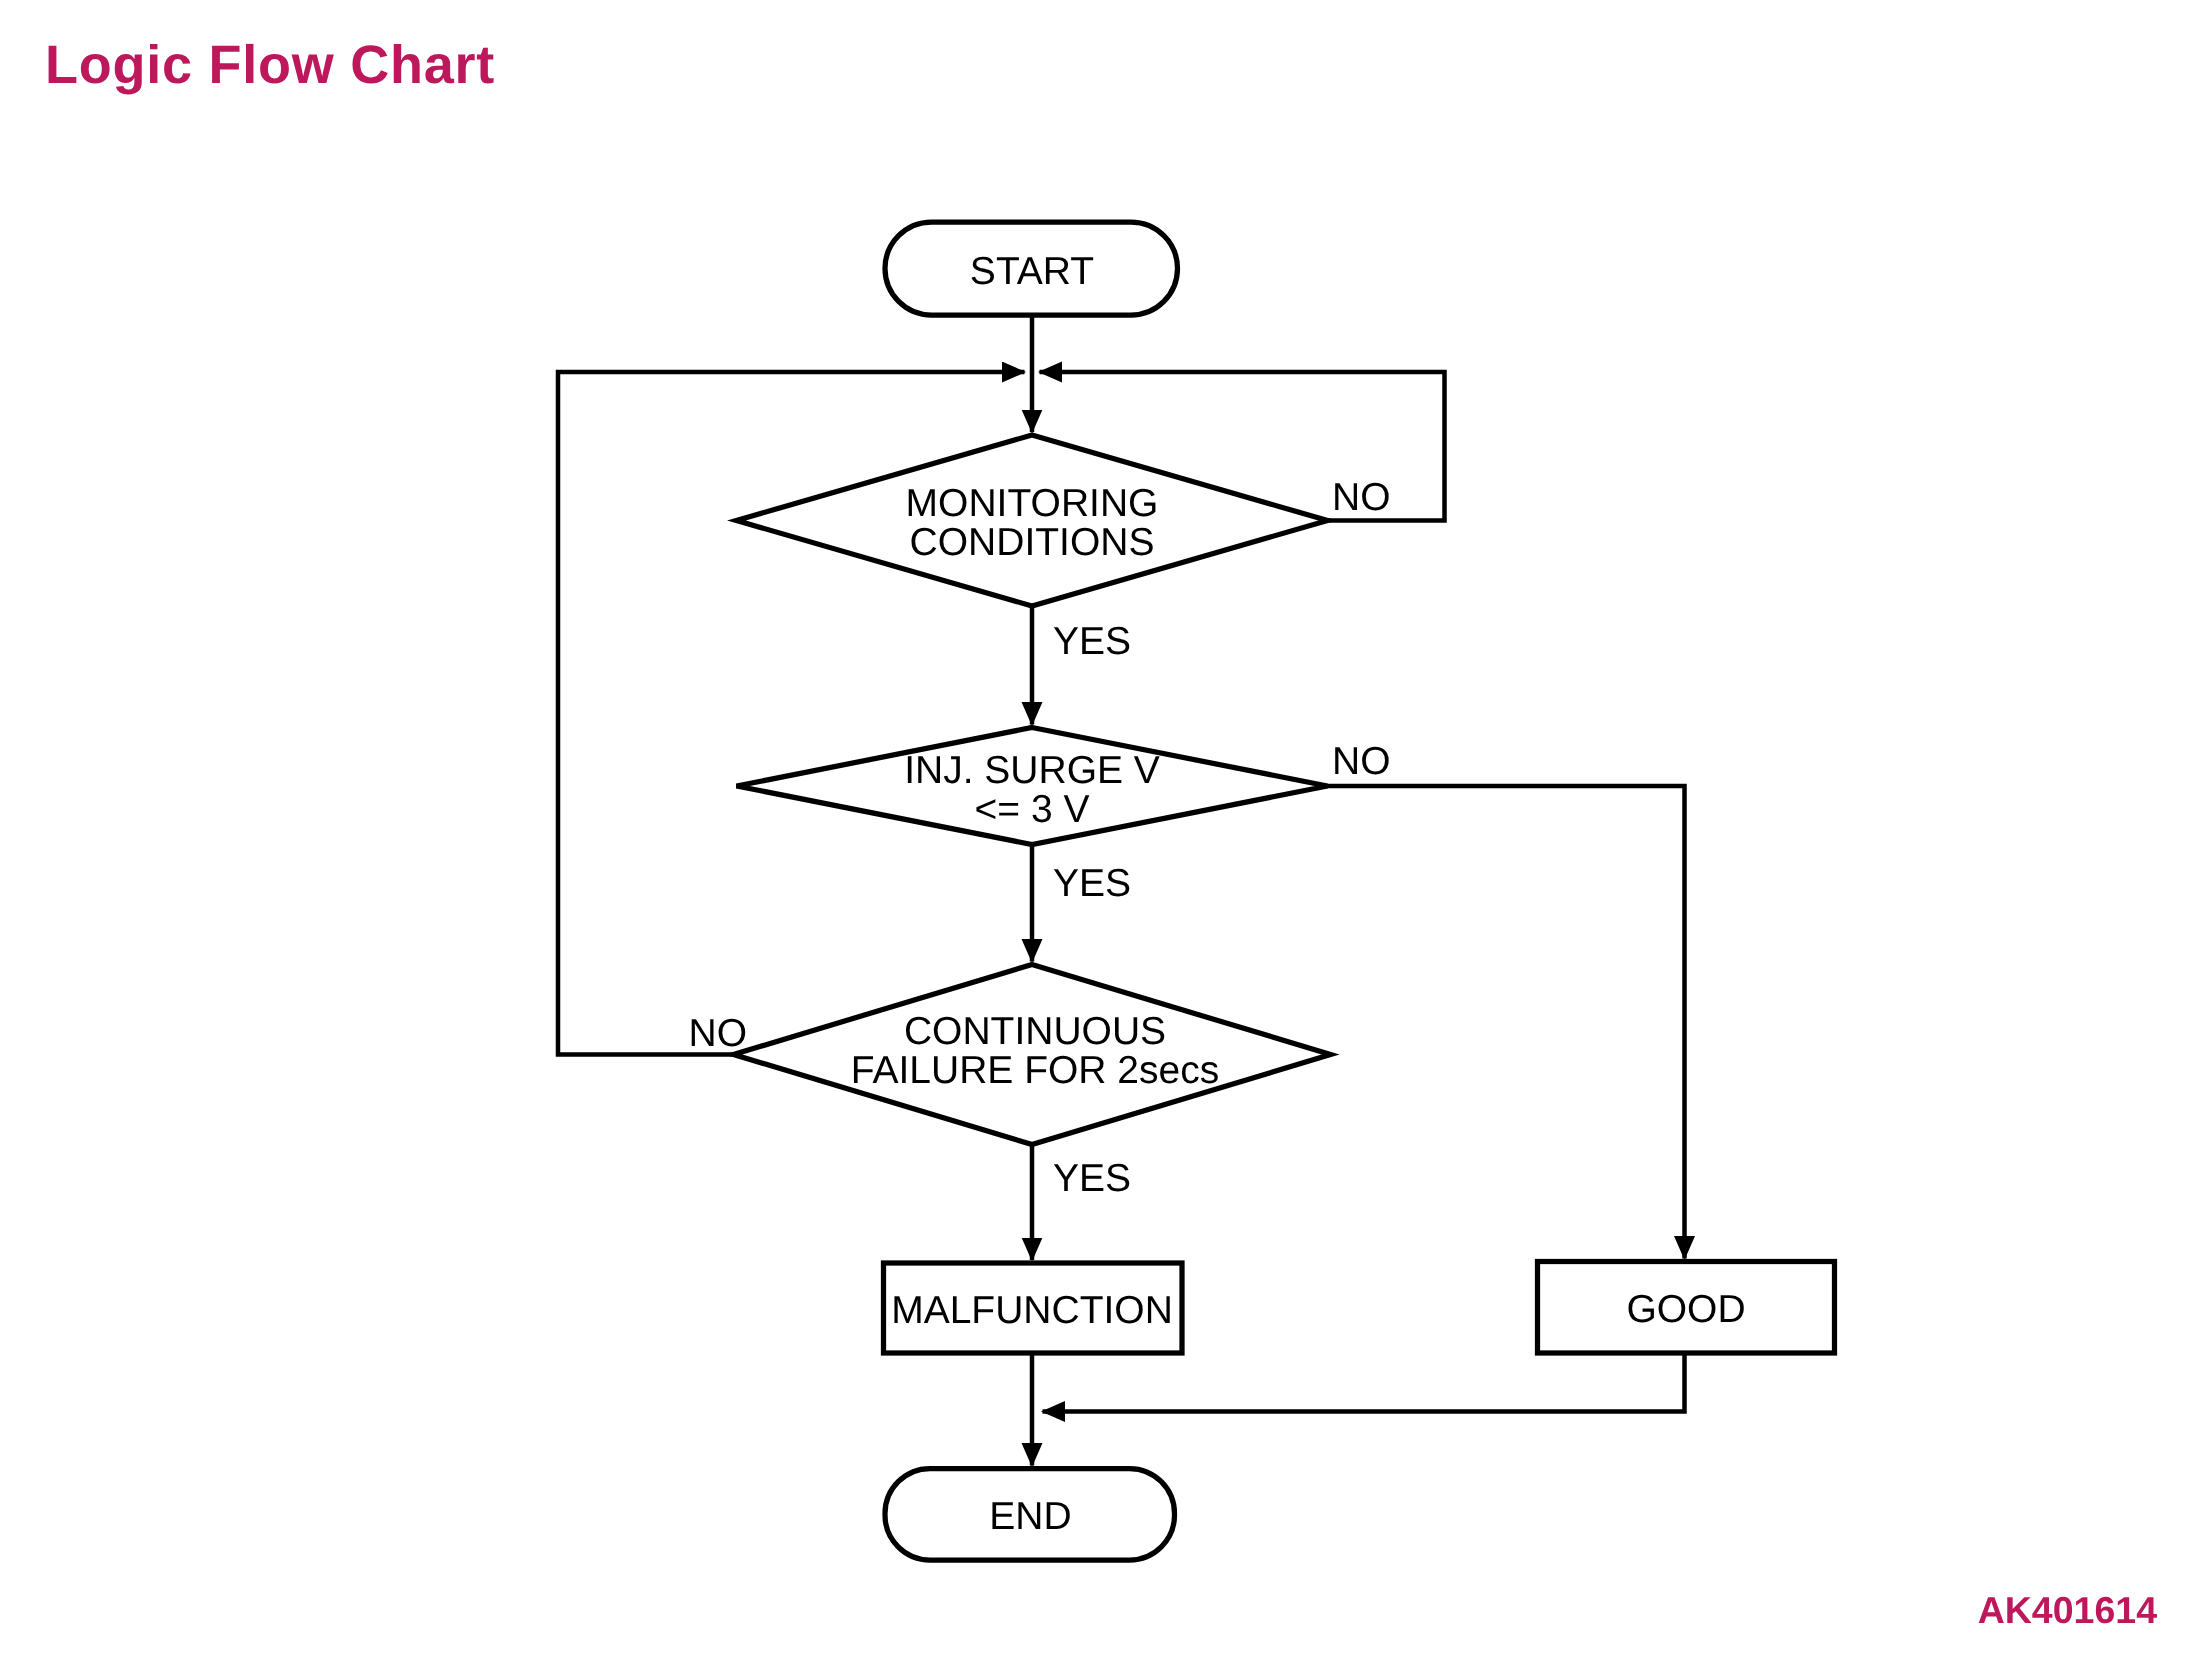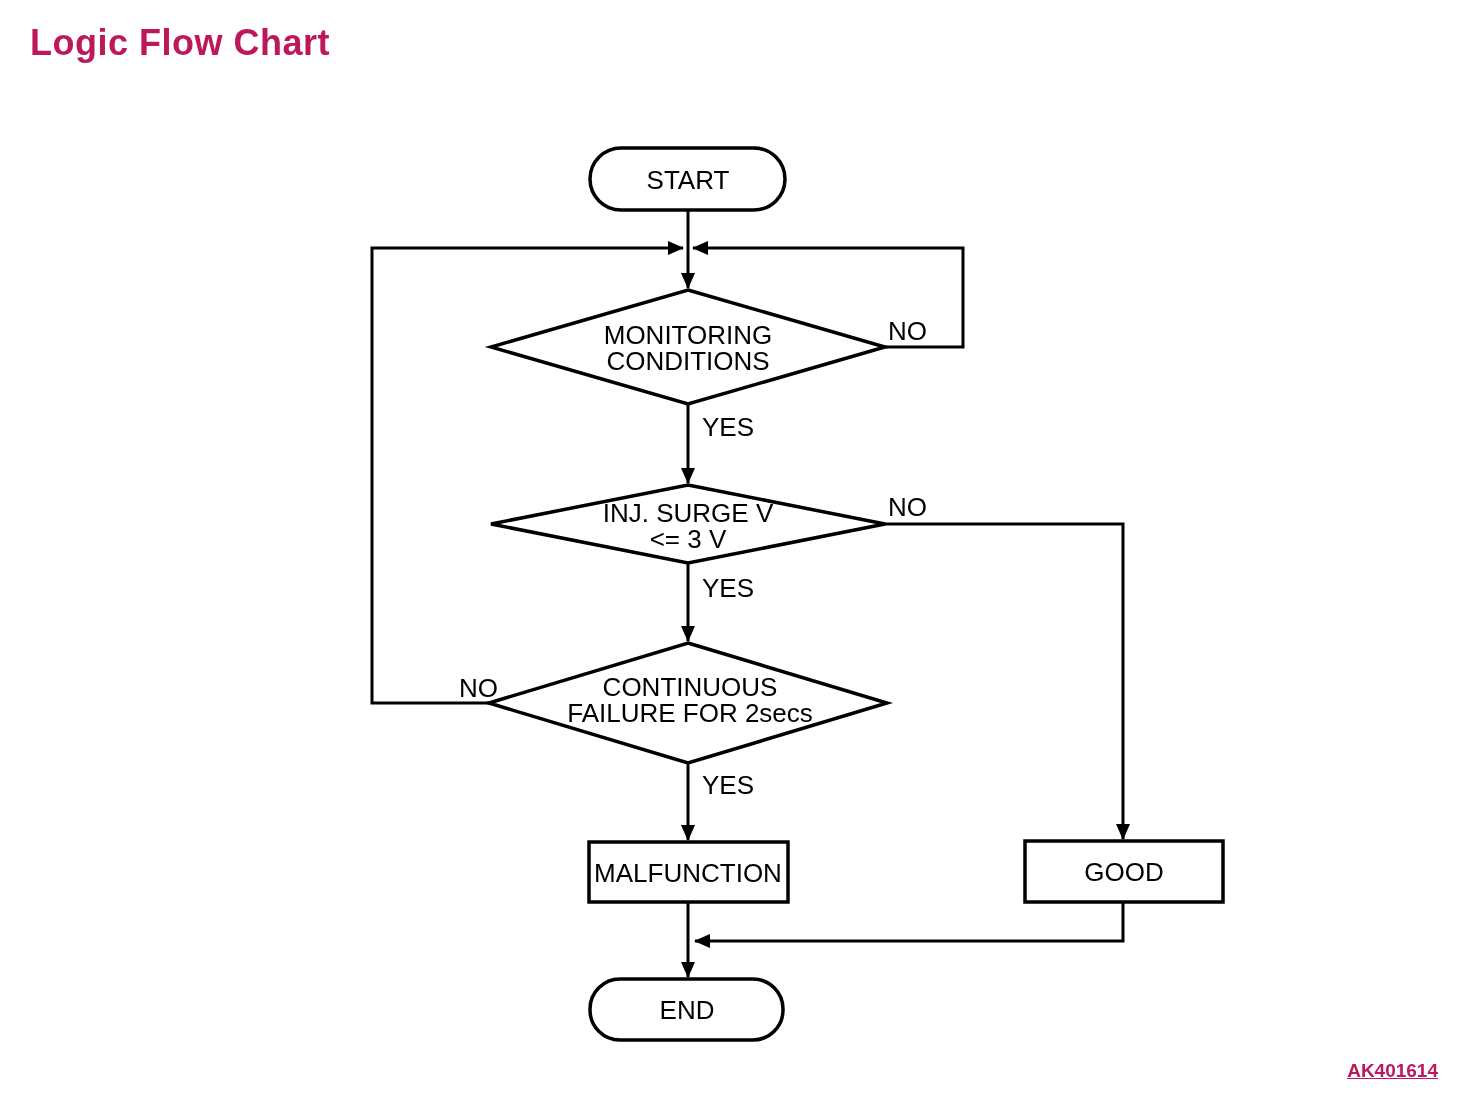--- a/index.html
+++ b/index.html
@@ -22,24 +22,23 @@
     top: 22px;
     font-size: 36px;
     font-weight: bold;
     letter-spacing: 0.5px;
     white-space: nowrap;
   }
   .figure-code {
     position: absolute;
     right: 34px;
     top: 1060px;
-    font-size: 19px;
+    font-size: 25px;
     font-weight: bold;
     white-space: nowrap;
-    text-decoration: underline;
   }
   svg.flowchart {
     position: absolute;
     left: 0;
     top: 0;
   }
   svg.flowchart .shape {
     fill: #ffffff;
     stroke: #000000;
     stroke-width: 3.5;

